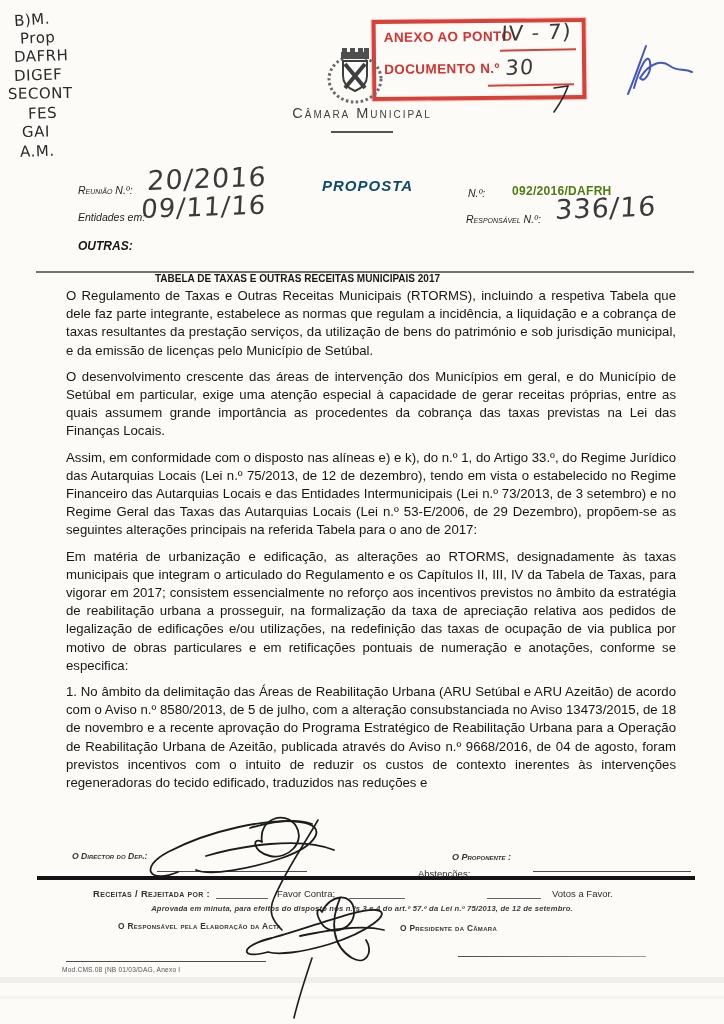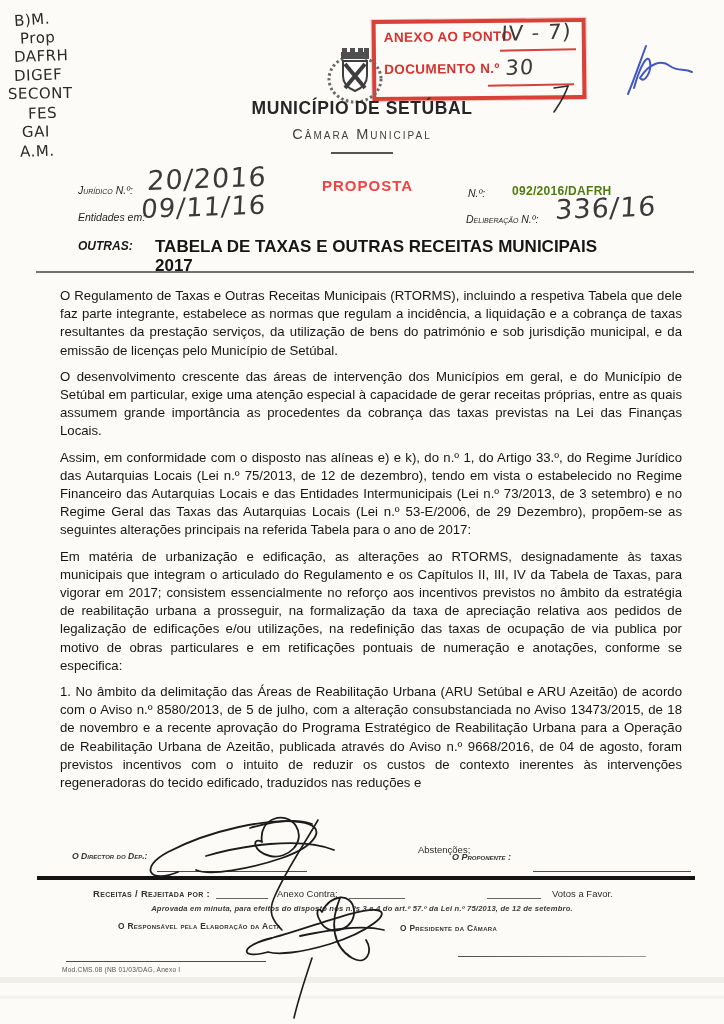--- a/index.html
+++ b/index.html
@@ -24,29 +24,29 @@
   .stamp-label{position:absolute;color:#d6322e;font-weight:bold;font-size:13.5px;letter-spacing:.4px;white-space:nowrap;}
   .red-line{position:absolute;height:2px;background:#d84038;}
   
   .hdr{left:204px;top:98px;width:316px;text-align:center;}
   .hdr-title{font-size:17.5px;font-weight:bold;letter-spacing:.6px;color:#262626;}
   .hdr-sub{font-size:14.5px;font-variant:small-caps;letter-spacing:2px;color:#404040;margin-top:7px;}
   .hdr-rule{width:62px;height:2px;background:#555;margin:10px auto 0;}
   
   .mlab{font-style:italic;font-size:10.5px;color:#222;white-space:nowrap;}
   .sc{font-variant:small-caps;}
-  .proposta{font-size:15px;font-weight:bold;letter-spacing:1px;color:#ef4444;}
+  .proposta{font-size:15px;font-weight:bold;font-style:italic;letter-spacing:1px;color:#0c4a6e;}
   .numval{font-weight:bold;font-size:12px;letter-spacing:.3px;color:#4d7c0f;}
   
   .assunto-label{font-weight:bold;font-style:italic;font-size:12px;color:#161616;}
-  .assunto-text{font-weight:bold;font-size:17px;line-height:19px;color:#161616;width:480px;}
+  .assunto-text{font-weight:bold;font-size:10px;line-height:19px;color:#161616;width:480px;margin-top:32px;}
   .assunto-rule{left:36px;top:271px;width:658px;height:2px;background:#5a5a5a;opacity:.85;}
   
   .body-text{left:60px;top:287px;width:622px;}
-  .body-text p{margin:0 0 8px;font-size:13.2px;line-height:18.2px;text-align:justify;color:#171717;}
+  .body-text p{margin:0 6px 8px;font-size:13.2px;line-height:18.2px;text-align:justify;color:#171717;}
   .body-text p:last-child{margin-bottom:0;}
   
   .flab{font-style:italic;font-size:8.6px;font-weight:bold;color:#333;white-space:nowrap;}
   .fsmall{font-size:9.5px;color:#2c2c2c;white-space:nowrap;}
   .blank{position:absolute;height:1px;background:#666;}
   .sig-line{position:absolute;height:1px;background:#4c4c4c;}
   .thick-rule{left:37px;top:876px;width:658px;height:4px;background:#141414;}
   .minuta{left:0;top:904px;width:724px;text-align:center;font-size:7.6px;font-style:italic;
           font-weight:bold;color:#3a3a3a;letter-spacing:.2px;}
   .caps-lab{font-size:8.4px;font-variant:small-caps;font-weight:bold;color:#333;letter-spacing:.3px;white-space:nowrap;}
@@ -84,33 +84,32 @@
     <rect x="15" y="6" width="28" height="7" fill="#4f4f4f"></rect>
     <rect x="16" y="2" width="5" height="5" fill="#4f4f4f"></rect>
     <rect x="24" y="2" width="5" height="5" fill="#4f4f4f"></rect>
     <rect x="32" y="2" width="5" height="5" fill="#4f4f4f"></rect>
     <rect x="38" y="2" width="5" height="5" fill="#4f4f4f"></rect>
     <path d="M17,15 h24 v15 c0,9 -7,13 -12,15 c-5,-2 -12,-6 -12,-15 z" fill="#fdfdfd" stroke="#3e3e3e" stroke-width="2"></path>
     <path d="M19,18 L39,42 M39,18 L19,42" stroke="#3e3e3e" stroke-width="4"></path>
   </svg>
 
   <div class="abs hdr">
-    <div class="hdr-title">MUNICÍPIO DE SETÚBAL</div>
     <div class="hdr-sub">Câmara Municipal</div>
     <div class="hdr-rule"></div>
   </div>
 
-  <span class="abs mlab sc" style="left:78px;top:184px;">Jurídico N.º:</span>
+  <span class="abs mlab sc" style="left:78px;top:184px;">Reunião N.º:</span>
   <span class="abs hand" style="left:148px;top:165px;font-size:27px;">20/2016</span>
   <span class="abs mlab" style="left:78px;top:211px;">Entidades em:</span>
   <span class="abs hand" style="left:142px;top:194px;font-size:26px;">09/11/16</span>
   <span class="abs proposta" style="left:322px;top:177px;">PROPOSTA</span>
   <span class="abs mlab" style="left:468px;top:187px;">N.º:</span>
   <span class="abs numval" style="left:512px;top:184px;">092/2016/DAFRH</span>
-  <span class="abs mlab sc" style="left:466px;top:213px;">Deliberação N.º:</span>
+  <span class="abs mlab sc" style="left:466px;top:213px;">Responsável N.º:</span>
   <span class="abs hand" style="left:556px;top:194px;font-size:27px;">336/16</span>
 
   <span class="abs assunto-label" style="left:78px;top:239px;">OUTRAS:</span>
   <div class="abs assunto-text" style="left:155px;top:237px;">
     <div>TABELA DE TAXAS E OUTRAS RECEITAS MUNICIPAIS 2017</div>
   </div>
   <div class="abs assunto-rule"></div>
 
   <div class="abs body-text">
     <p>O Regulamento de Taxas e Outras Receitas Municipais (RTORMS), incluindo a respetiva Tabela que dele faz parte integrante, estabelece as normas que regulam a incidência, a liquidação e a cobrança de taxas resultantes da prestação serviços, da utilização de bens do património e sob jurisdição municipal, e da emissão de licenças pelo Município de Setúbal.</p>
@@ -122,23 +121,23 @@
 
   <span class="abs flab sc" style="left:72px;top:851px;">O Director do Dep.:</span>
   <div class="abs sig-line" style="left:157px;top:871px;width:150px;"></div>
   <span class="abs flab sc" style="left:452px;top:852px;font-size:9px;">O Proponente :</span>
   <div class="abs sig-line" style="left:533px;top:871px;width:158px;"></div>
 
   <div class="abs thick-rule"></div>
 
   <span class="abs caps-lab" style="left:93px;top:888px;font-size:9.5px;">Receitas / Rejeitada por :</span>
   <div class="abs blank" style="left:216px;top:898px;width:52px;"></div>
-  <span class="abs fsmall" style="left:277px;top:888px;">Anexo Contra;</span>
+  <span class="abs fsmall" style="left:277px;top:888px;">Favor Contra;</span>
   <div class="abs blank" style="left:349px;top:898px;width:56px;"></div>
-  <span class="abs fsmall" style="left:418px;top:844px;">Abstenções;</span>
+  <span class="abs fsmall" style="left:418px;top:868px;">Abstenções;</span>
   <div class="abs blank" style="left:487px;top:898px;width:54px;"></div>
   <span class="abs fsmall" style="left:552px;top:888px;">Votos a Favor.</span>
 
   <div class="abs minuta">Aprovada em minuta, para efeitos do disposto nos n.ºs 3 e 4 do art.º 57.º da Lei n.º 75/2013, de 12 de setembro.</div>
 
   <span class="abs caps-lab" style="left:118px;top:921px;">O Responsável pela Elaboração da Acta</span>
   <span class="abs caps-lab" style="left:400px;top:923px;">O Presidente da Câmara</span>
 
   <div class="abs sig-line" style="left:66px;top:961px;width:200px;"></div>
   <div class="abs sig-line" style="left:458px;top:956px;width:188px;background:linear-gradient(90deg,#4c4c4c,#9a9a9a);"></div>

